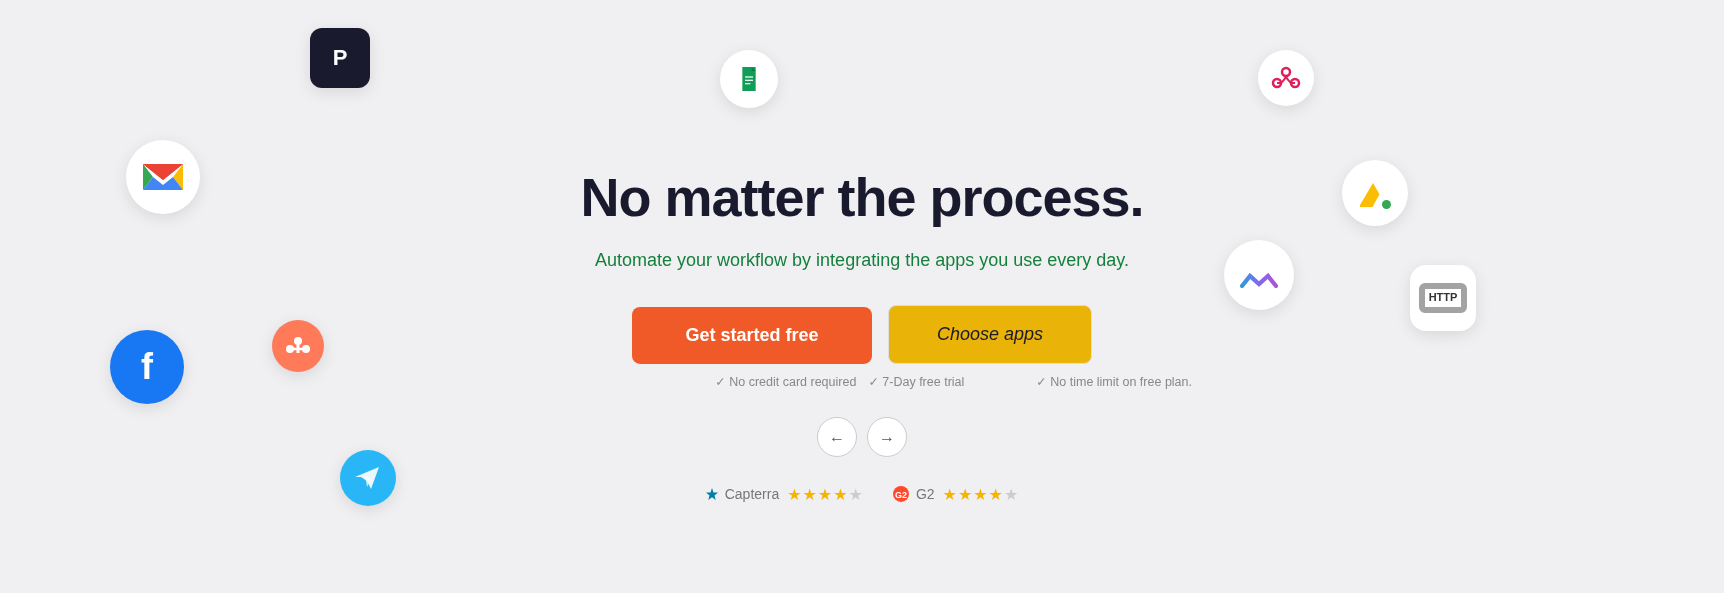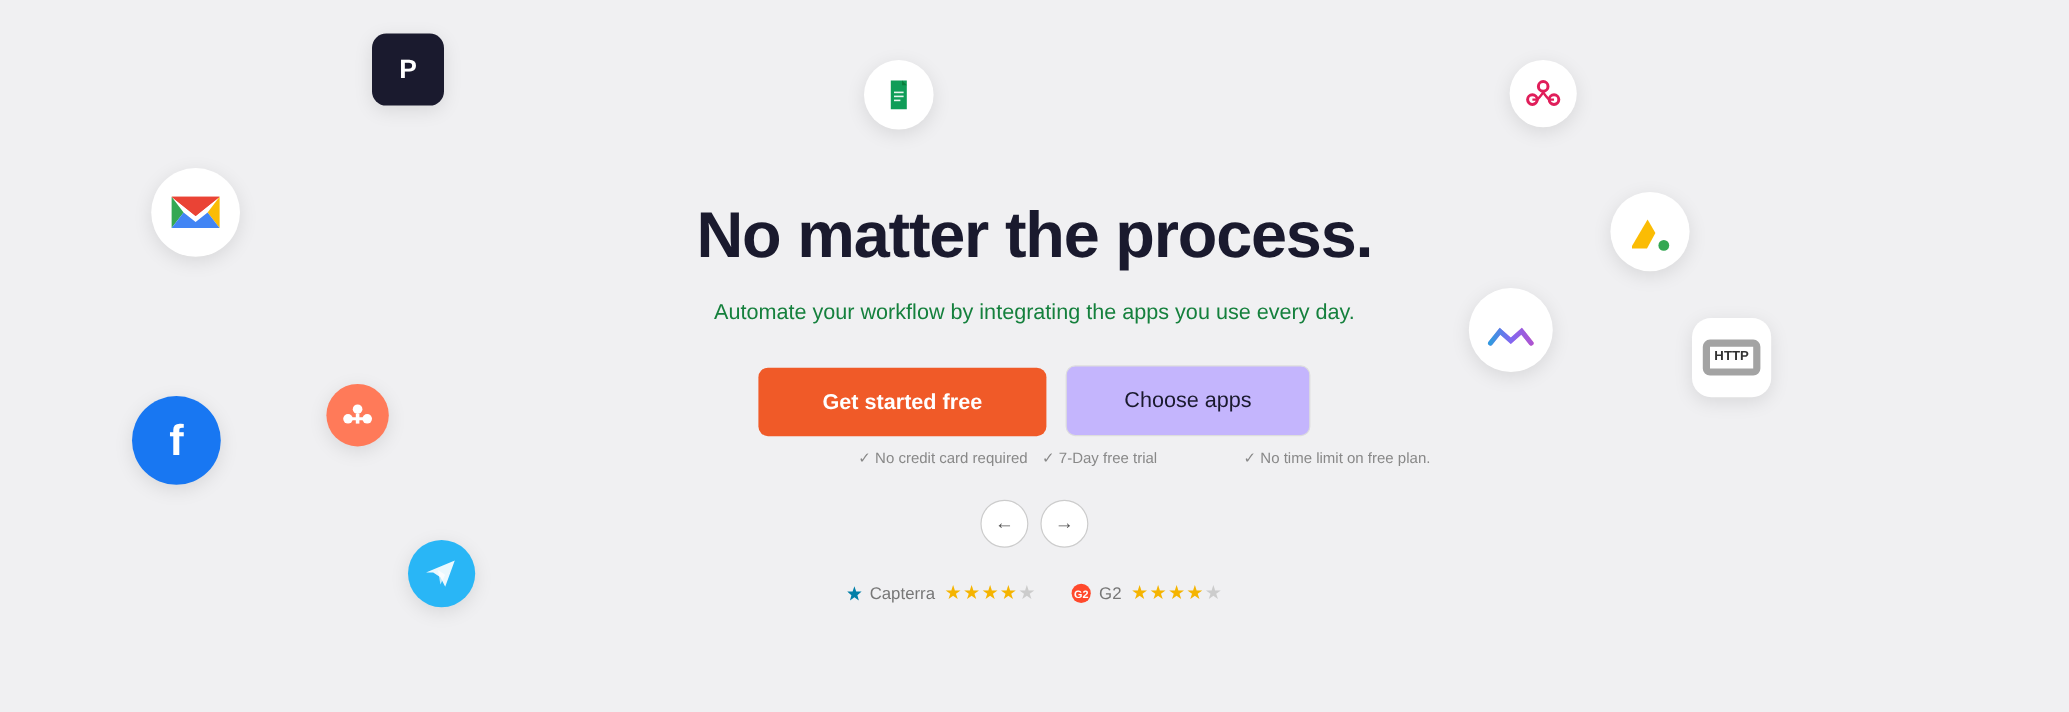--- a/index.html
+++ b/index.html
@@ -52,29 +52,30 @@
       border: none;
       border-radius: 8px;
       padding: 18px 48px;
       font-size: 18px;
       font-weight: 600;
       cursor: pointer;
       min-width: 240px;
     }
 
     .btn-secondary {
-      background: #c4b5fd;
+      background: #eab308;
       color: #1a1a2e;
       border: 1.5px solid #ddd;
       border-radius: 8px;
       padding: 18px 48px;
       font-size: 18px;
       font-weight: 500;
       cursor: pointer;
       min-width: 200px;
+      font-style: italic;
     }
 
     .cta-meta {
       display: flex;
       gap: 72px;
       justify-content: flex-end;
       font-size: 12.5px;
       color: #888;
       margin-bottom: 28px;
     }

